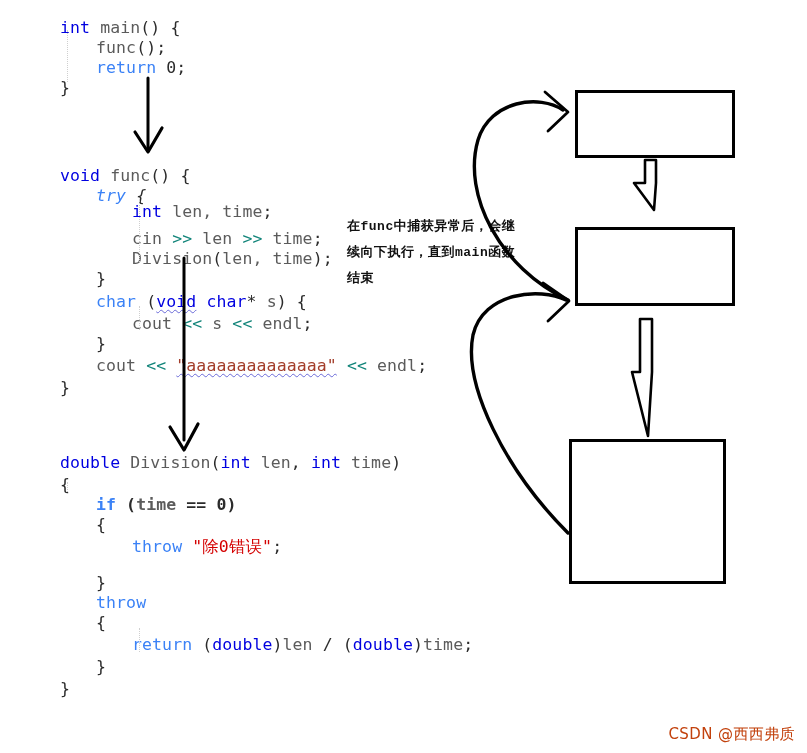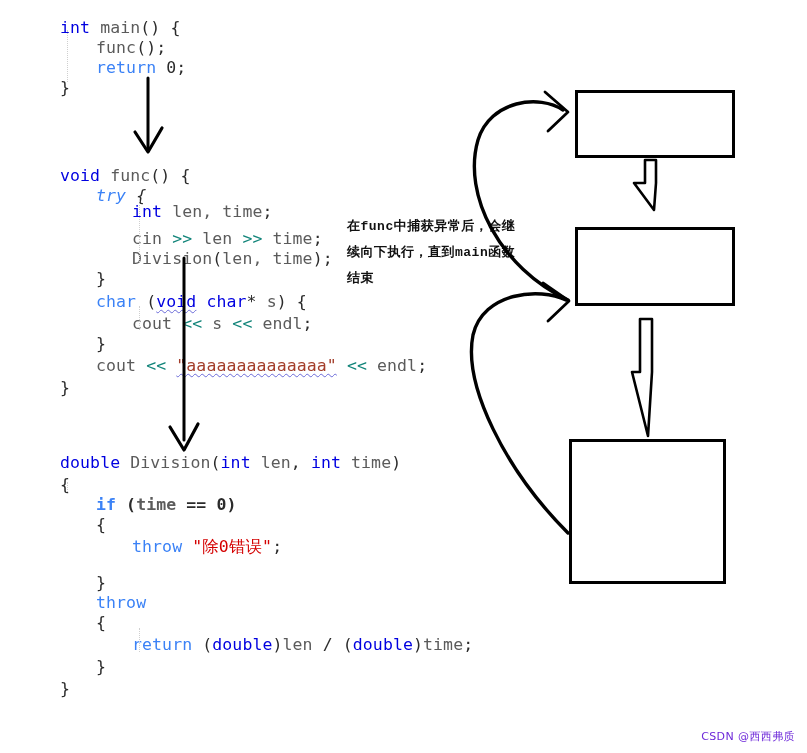--- a/index.html
+++ b/index.html
@@ -97,22 +97,22 @@
     background: #ffffff;
     box-sizing: border-box;
   }
 
   
   #watermark {
     position: absolute;
     right: 12px;
     bottom: 9px;
     font-family: "DejaVu Sans", "Liberation Sans", sans-serif;
-    font-size: 11px;
-    color: #6d28d9;
+    font-size: 15px;
+    color: #c2410c;
     letter-spacing: 0.4px;
   }
 </style>
 </head>
 <body>
 
 <div id="code-panel">
   <div id="code-lines">
       <div class="code-line ind0" style="top: 18px;"><span class="k-blue">int</span><span class="k-ident"> </span><span class="k-ident">main</span><span class="k-dark">() {</span></div>
       <div class="code-line ind1" style="top: 38px;"><span class="k-ident">func</span><span class="k-dark">();</span></div>

